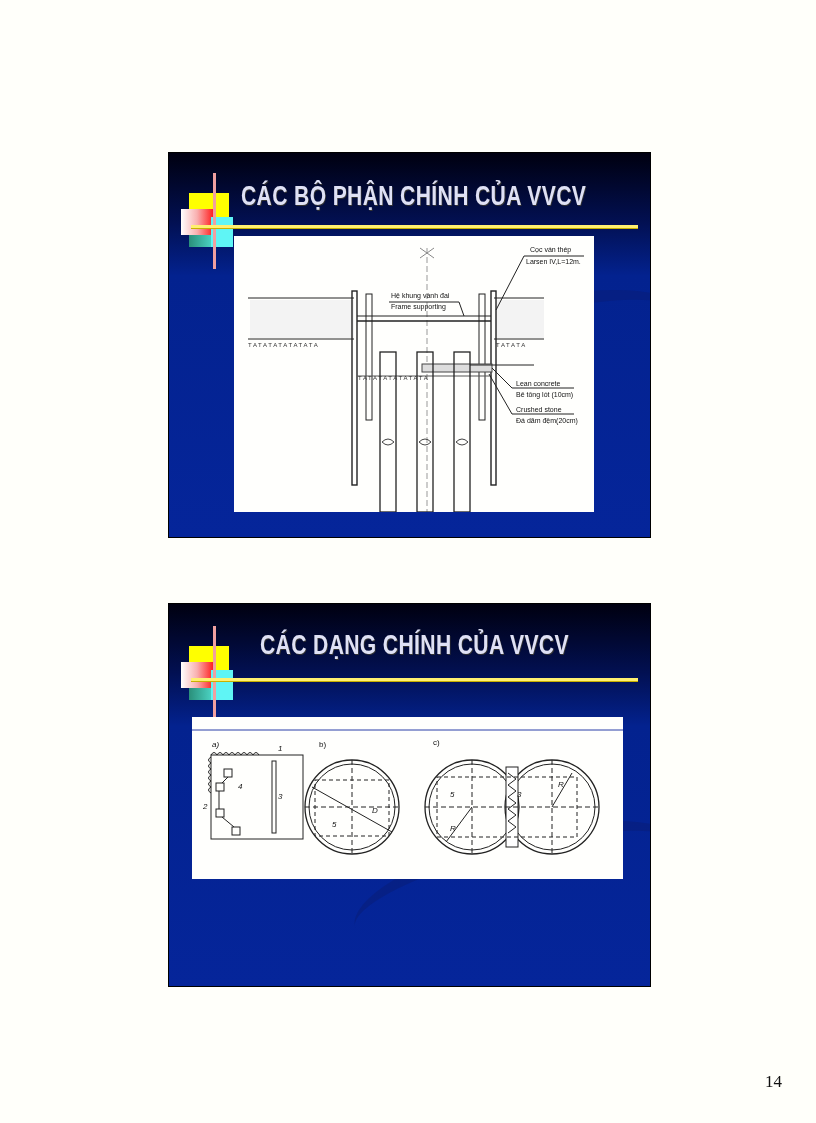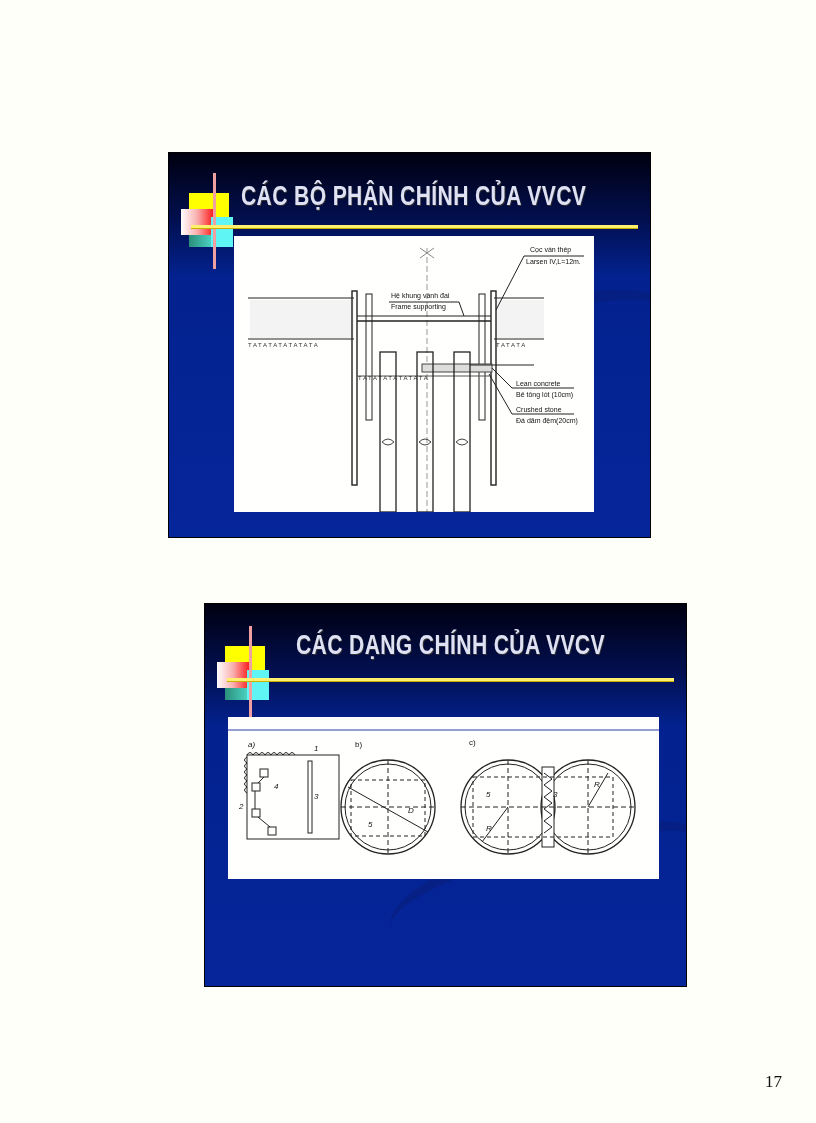--- a/index.html
+++ b/index.html
@@ -1,20 +1,20 @@
 <!DOCTYPE html>
 <html><head>
 <meta charset="utf-8">
 <style>
   html, body { margin:0; padding:0; }
   body { width:816px; height:1123px; background:#fffffa; position:relative; overflow:hidden; font-family:"Liberation Sans", sans-serif; }
   .slide { position:absolute; left:168px; width:481px; background:#05259a; border:1px solid #000; overflow:hidden;
     background: linear-gradient(180deg, #000010 0%, #021052 18%, #03228f 32%, #05259a 100%); }
   .slide.s1 { top:136px; height:384px;margin-top:16px; }
-  .slide.s2 { top:603px; height:382px;margin-left:36px; }
+  .slide.s2 { top:603px; height:382px; }
   .swoosh { position:absolute; right:-40px; width:340px; height:90px; border-radius:50%; border-top:14px solid rgba(10,30,120,0.55); transform:rotate(-14deg); }
   .deco { position:absolute; left:8px; top:38px; width:60px; height:70px; }
   .deco .yel { position:absolute; left:12px; top:2px; width:40px; height:42px; background:#ffff00; }
   .deco .red { position:absolute; left:4px; top:18px; width:32px; height:26px; background:linear-gradient(90deg,#fff 0%,#f9b0b0 50%,#ff2020 100%); }
   .deco .cyan { position:absolute; left:34px; top:26px; width:22px; height:30px; background:#5ff5f5; }
   .deco .teal { position:absolute; left:12px; top:44px; width:22px; height:12px; background:linear-gradient(90deg,#2a8f7a,#4ad0c0); }
   .deco .vline { position:absolute; left:36px; top:-18px; width:3px; height:96px; background:#f0a0a0; }
   .hline { position:absolute; left:22px; height:3px; background:#fff070; border-bottom:1px solid #c8b000; }
   .title { position:absolute; color:#dfe1f5; font-family:"Liberation Sans", sans-serif; font-weight:bold; font-size:27px; letter-spacing:0.5px; transform:scaleX(0.78); transform-origin:left center; white-space:nowrap; text-shadow:1px 1px 0 #333; }
   .figure { position:absolute; background:#fffffd; }
@@ -160,13 +160,13 @@
         <text x="366" y="70">R</text>
       </g>
       <g font-size="8" fill="#111">
         <text x="127" y="30">b)</text>
         <text x="241" y="28">c)</text>
       </g>
     </svg>
   </div>
 </div>
 
-<div class="pagenum">17</div>
+<div class="pagenum">14</div>
 
 </body></html>

